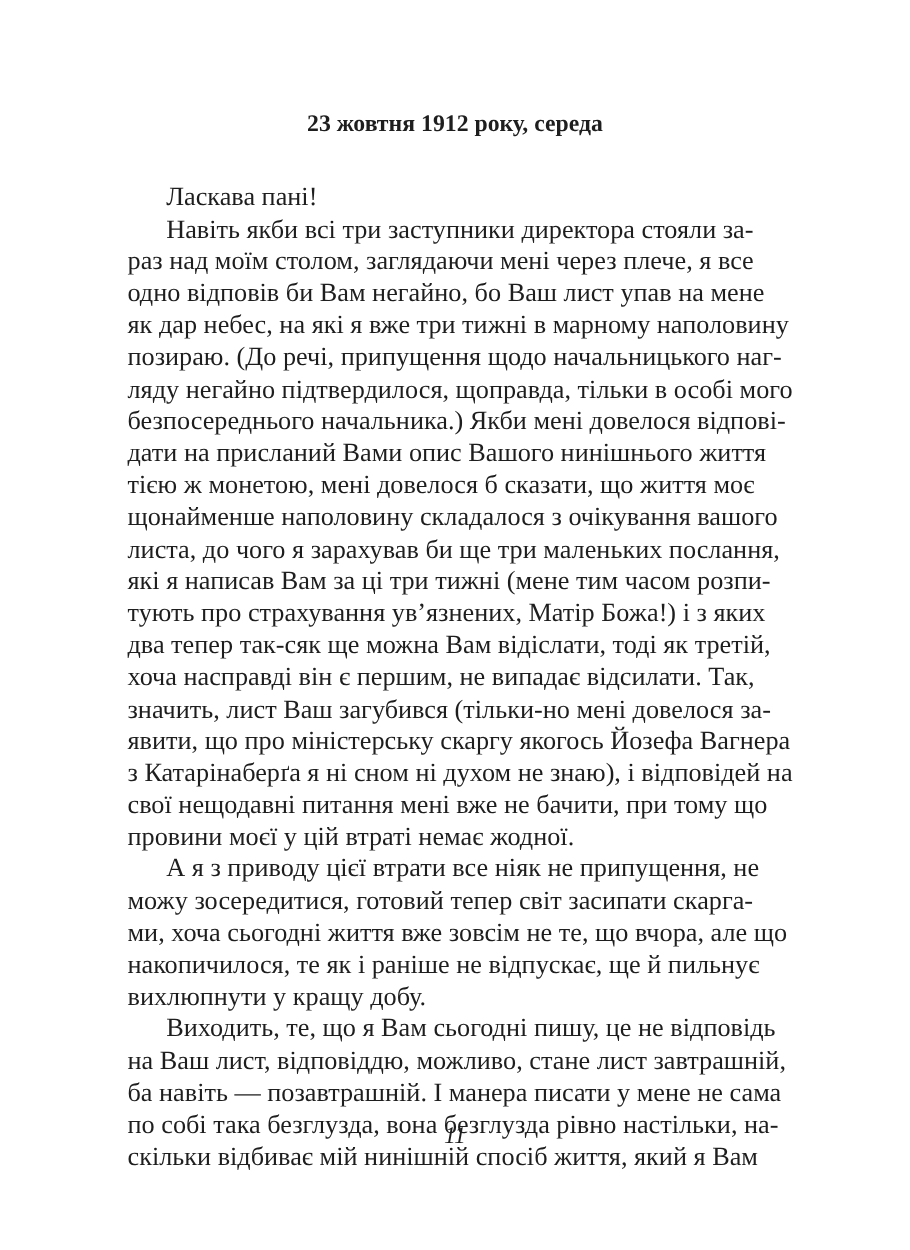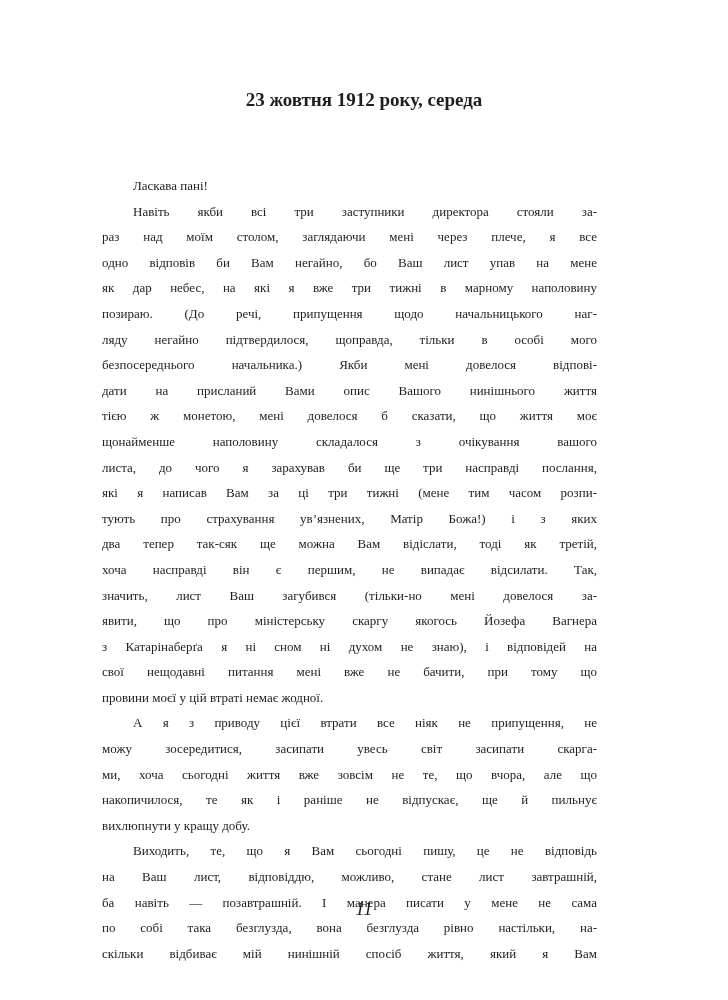--- a/index.html
+++ b/index.html
@@ -9,22 +9,21 @@
     font-family: "Liberation Serif", "DejaVu Serif", serif;
     color: #1e1e1e;
   }
   .page { position: absolute; left: 0; top: 0; width: 728px; height: 1000px; }
   .heading {
     position: absolute; left: 0; width: 728px; top: 88px;
     text-align: center; font-weight: bold; font-size: 19px; line-height: 24px;
   }
   .text-block {
     position: absolute; left: 102px; top: 145px; width: 495px;
-    font-size: 13px;
-    margin-top: 28px;
+    font-size: 21px;
   }
   .line {
     height: 25.6px; line-height: 25.6px; white-space: nowrap;
     text-align: justify; text-align-last: justify;
   }
   .line.indent { padding-left: 31px; }
   .line.last { text-align-last: left; }
   .page-number {
     position: absolute; left: 0; width: 728px; top: 898px;
     text-align: center; font-style: italic; font-size: 19px;
@@ -43,33 +42,33 @@
     <div class="line indent">Навіть якби всі три заступники директора стояли за-</div>
     <div class="line">раз над моїм столом, заглядаючи мені через плече, я все</div>
     <div class="line">одно відповів би Вам негайно, бо Ваш лист упав на мене</div>
     <div class="line">як дар небес, на які я вже три тижні в марному наполовину</div>
     <div class="line">позираю. (До речі, припущення щодо начальницького наг-</div>
     <div class="line">ляду негайно підтвердилося, щоправда, тільки в особі мого</div>
     <div class="line">безпосереднього начальника.) Якби мені довелося відпові-</div>
     <div class="line">дати на присланий Вами опис Вашого нинішнього життя</div>
     <div class="line">тією ж монетою, мені довелося б сказати, що життя моє</div>
     <div class="line">щонайменше наполовину складалося з очікування вашого</div>
-    <div class="line">листа, до чого я зарахував би ще три насправді послання,</div>
+    <div class="line">листа, до чого я зарахував би ще три маленьких послання,</div>
     <div class="line">які я написав Вам за ці три тижні (мене тим часом розпи-</div>
     <div class="line">тують про страхування ув’язнених, Матір Божа!) і з яких</div>
     <div class="line">два тепер так-сяк ще можна Вам відіслати, тоді як третій,</div>
     <div class="line">хоча насправді він є першим, не випадає відсилати. Так,</div>
     <div class="line">значить, лист Ваш загубився (тільки-но мені довелося за-</div>
     <div class="line">явити, що про міністерську скаргу якогось Йозефа Вагнера</div>
     <div class="line">з Катарінаберґа я ні сном ні духом не знаю), і відповідей на</div>
     <div class="line">свої нещодавні питання мені вже не бачити, при тому що</div>
     <div class="line last">провини моєї у цій втраті немає жодної.</div>
 
     <div class="line indent">А я з приводу цієї втрати все ніяк не припущення, не</div>
-    <div class="line">можу зосередитися, засипати увесь світ засипати скарга-</div>
+    <div class="line">можу зосередитися, готовий тепер світ засипати скарга-</div>
     <div class="line">ми, хоча сьогодні життя вже зовсім не те, що вчора, але що</div>
     <div class="line">накопичилося, те як і раніше не відпускає, ще й пильнує</div>
     <div class="line last">вихлюпнути у кращу добу.</div>
 
     <div class="line indent">Виходить, те, що я Вам сьогодні пишу, це не відповідь</div>
     <div class="line">на Ваш лист, відповіддю, можливо, стане лист завтрашній,</div>
     <div class="line">ба навіть — позавтрашній. І манера писати у мене не сама</div>
     <div class="line">по собі така безглузда, вона безглузда рівно настільки, на-</div>
     <div class="line">скільки відбиває мій нинішній спосіб життя, який я Вам</div>
   </div>

